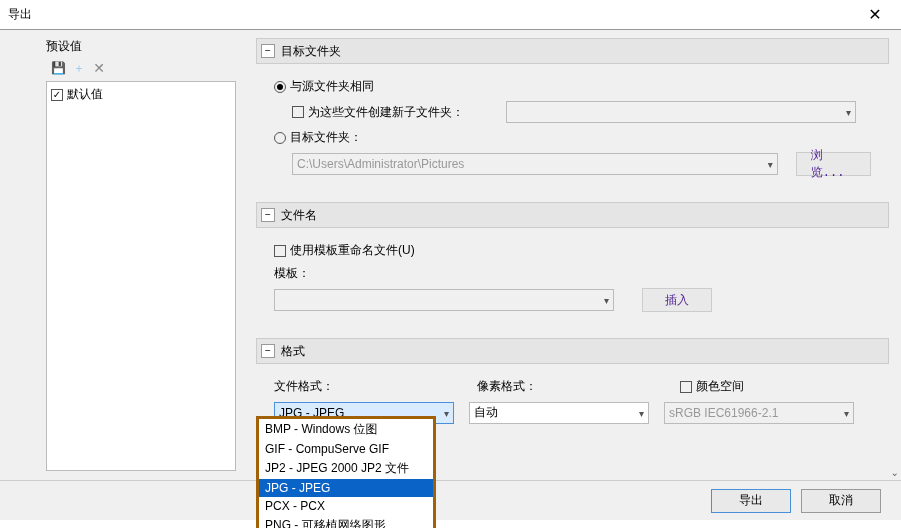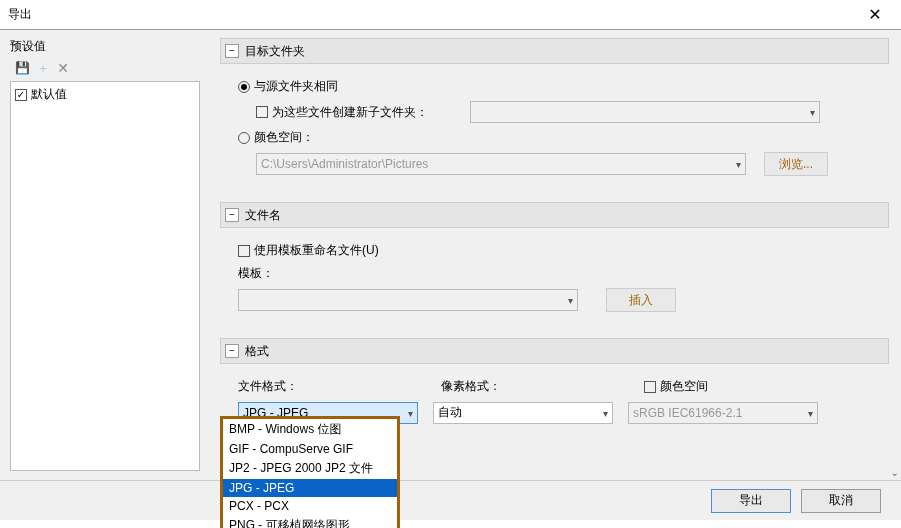--- a/index.html
+++ b/index.html
@@ -3,21 +3,21 @@
 <meta charset="utf-8">
 <style>
 * { box-sizing: border-box; font-family: "Microsoft YaHei", Tahoma, sans-serif; font-size: 12px; }
 body { margin: 0; background: #fff; width: 901px; height: 528px; overflow: hidden; }
 
 .titlebar { height: 30px; display: flex; align-items: center; border-bottom: 1px solid #999; padding: 0 8px; }
 .titlebar .title { flex: 1; }
 .titlebar .close { width: 36px; text-align: center; font-size: 16px; cursor: pointer; }
 
 .main { display: flex; height: 450px; background: #f0f0f0; }
-.left { width: 210px; padding: 8px 10px; }
+.left { width: 210px; padding: 8px 10px; margin-left: 36px; }
 .left .preset-label { margin-bottom: 4px; }
 .left .toolbar { display: flex; gap: 2px; align-items: center; margin-bottom: 4px; padding-left: 4px; }
 .left .toolbar span { width: 18px; height: 18px; display: inline-flex; align-items: center; justify-content: center; color: #888; }
 .left .toolbar .save { color: #6aa3d8; }
 .left .toolbar .plus { color: #95c7ed; }
 .left .toolbar .x { color: #888; font-size: 14px; }
 .presets { background: #fff; border: 1px solid #bbb; height: 390px; padding: 4px; text-align: right; }
 .presets label { display: flex; align-items: center; gap: 4px; }
 
 .right { flex: 1; padding: 8px 12px 8px 10px; overflow: visible; position: relative; }
@@ -25,21 +25,21 @@
 .section-hdr:first-child { margin-top: 0; }
 .section-hdr .toggle { width: 14px; height: 14px; border: 1px solid #999; background: #fff; display: inline-flex; align-items: center; justify-content: center; margin-right: 6px; font-size: 10px; line-height: 1; }
 .section-hdr .toggle::before { content: "−"; }
 .section-body { padding: 8px 18px; }
 .row { display: flex; align-items: center; margin: 6px 0; gap: 6px; }
 .indent { padding-left: 18px; }
 .combo, .txt { border: 1px solid #bbb; background: #fff; height: 22px; padding: 0 4px; position: relative; display: inline-flex; align-items: center; }
 .combo .arrow { position: absolute; right: 4px; top: 50%; transform: translateY(-50%); font-size: 10px; color: #555; }
 .combo.disabled, .txt.disabled { color: #999; background: #f0f0f0; }
 .btn { border: 1px solid #999; background: #e9e9e9; height: 24px; padding: 0 14px; display: inline-flex; align-items: center; justify-content: center; cursor: pointer; }
-.btn.disabled { color: #a16207; border-color: #ccc; }
+.btn.disabled { color: #4c1d95; border-color: #ccc; font-family: Liberation Mono, monospace; }
 .radio, .check { display: inline-flex; align-items: center; gap: 4px; }
 .r { width: 12px; height: 12px; border: 1px solid #555; border-radius: 50%; display: inline-flex; align-items: center; justify-content: center; }
 .r.on::after { content: ""; width: 6px; height: 6px; background: #000; border-radius: 50%; }
 .c { width: 12px; height: 12px; border: 1px solid #555; display: inline-flex; align-items: center; justify-content: center; font-size: 10px; }
 .c.on::after { content: "✓"; }
 .scroll-hint { position: absolute; right: 2px; bottom: 2px; font-size: 10px; color: #666; }
 
 .dropdown { position: absolute; border: 3px solid #a16207; background: #fff; z-index: 10; }
 .dropdown div { padding: 2px 6px; }
 .dropdown .sel { background: #0a64c8; color: #fff; }
@@ -90,21 +90,21 @@
           <span>为这些文件创建新子文件夹：</span>
         </span>
         <span style="width:30px"></span>
         <span class="combo disabled" style="width:350px">
           <span class="arrow">▾</span>
         </span>
       </div>
       <div class="row">
         <span class="radio">
           <span class="r"></span>
-          <span>颜色空间：</span>
+          <span>目标文件夹：</span>
         </span>
       </div>
       <div class="row indent">
         <span class="combo disabled" style="width:490px">
           <span>C:\Users\Administrator\Pictures</span>
           <span class="arrow">▾</span>
         </span>
         <span style="width:6px"></span>
         <span class="btn disabled">浏览...</span>
       </div>

